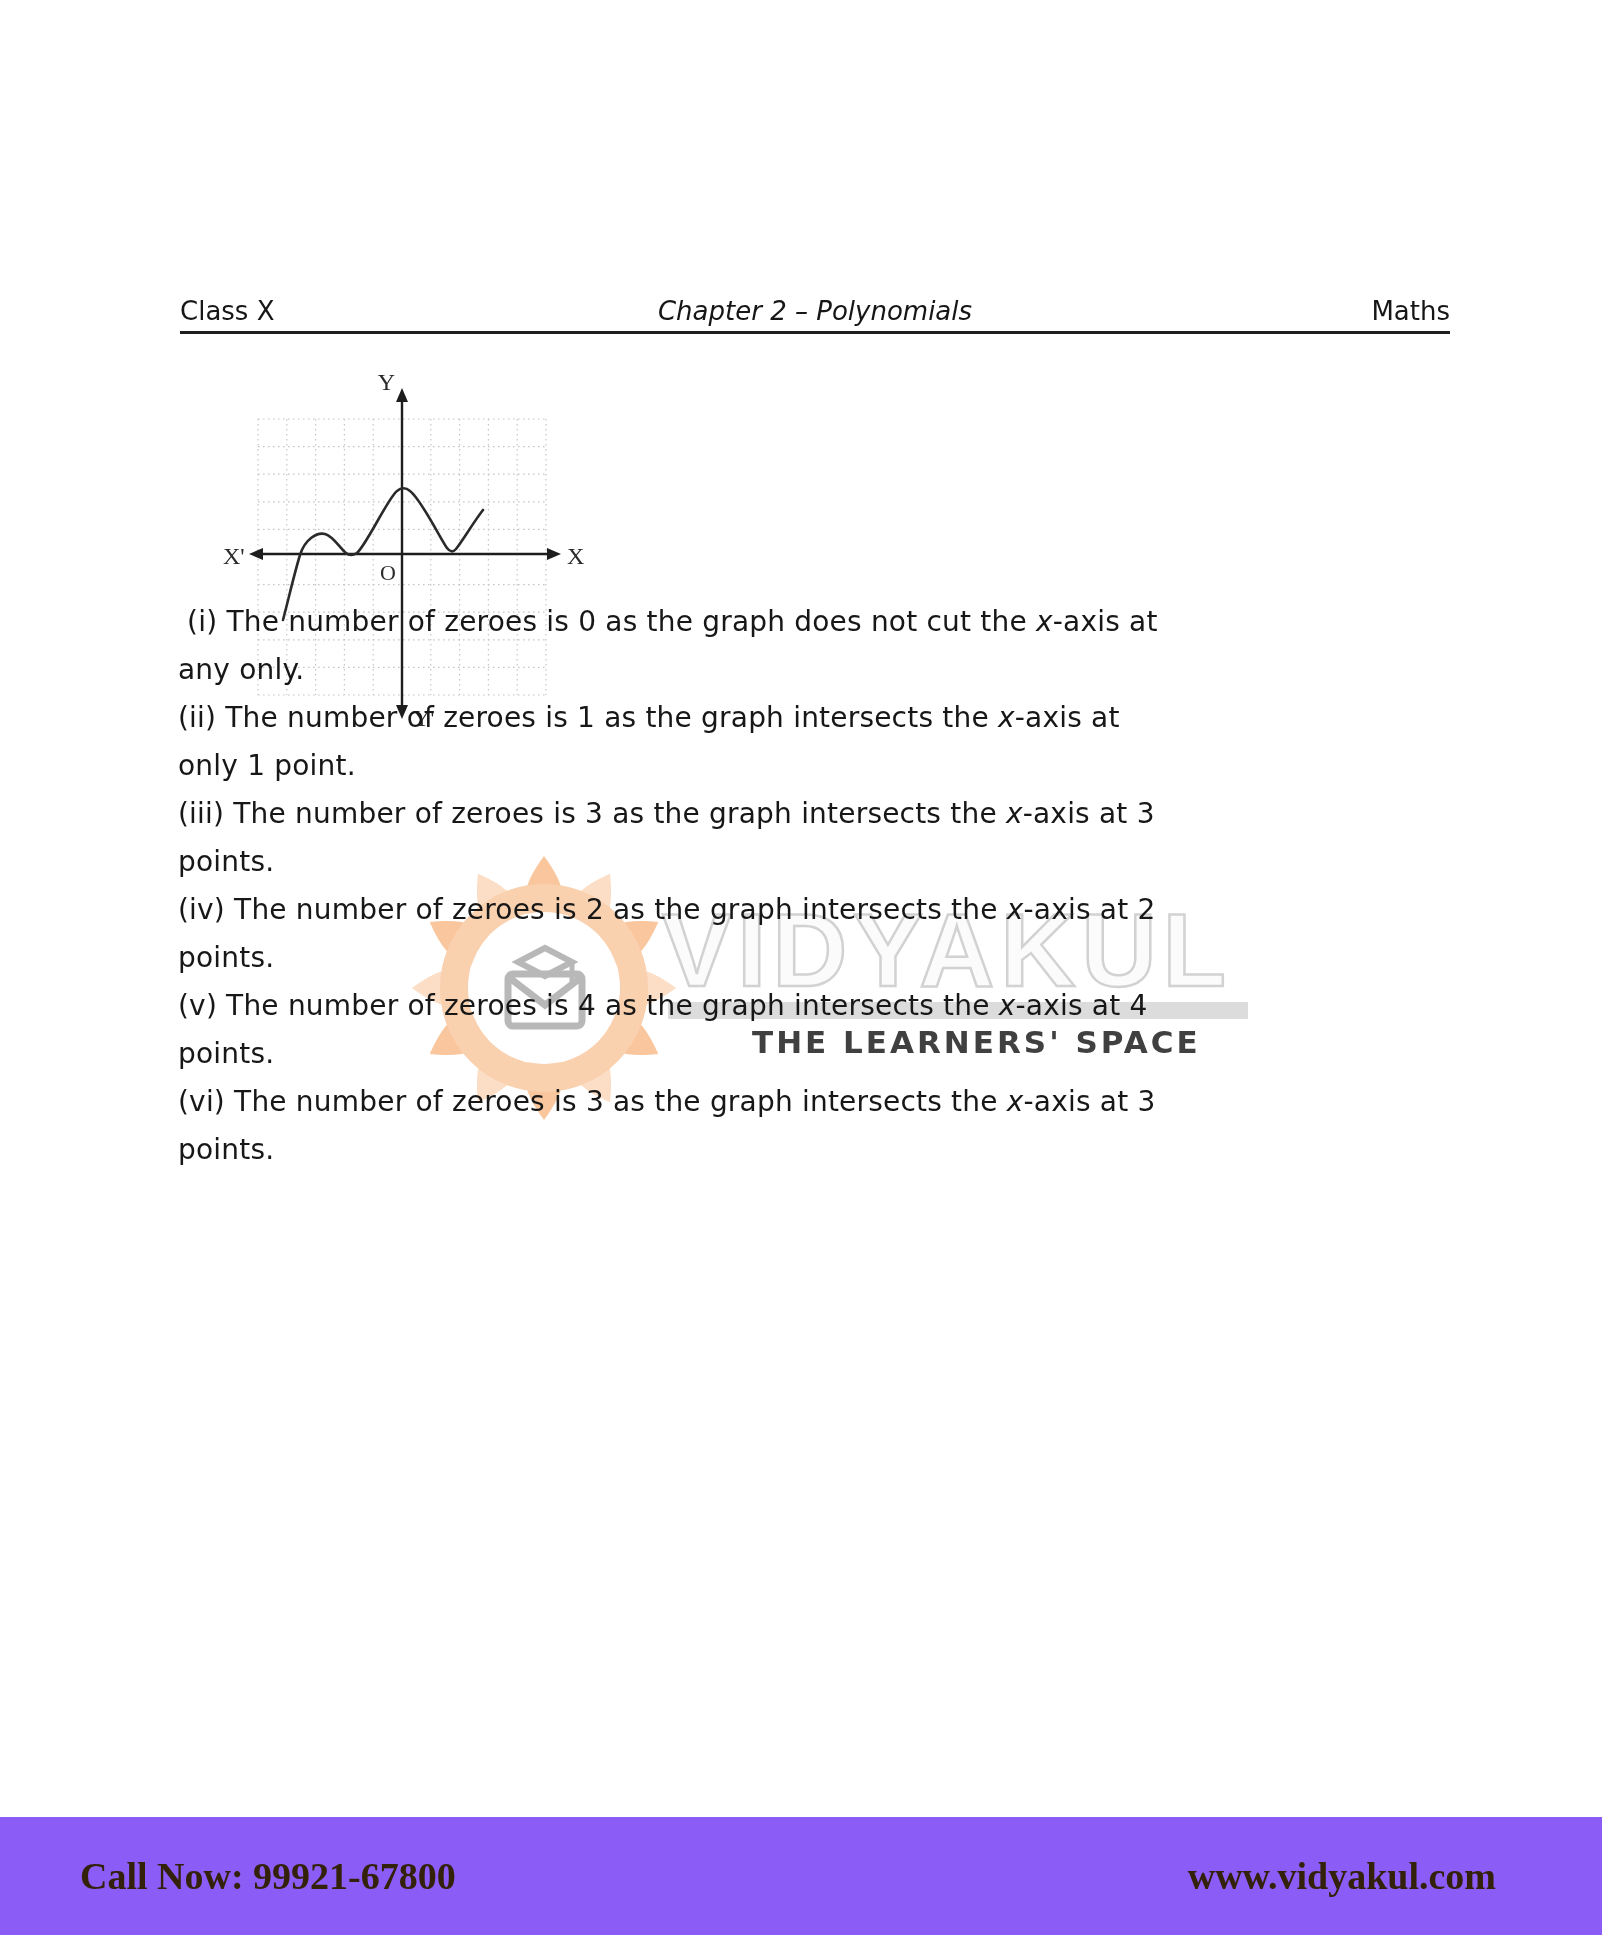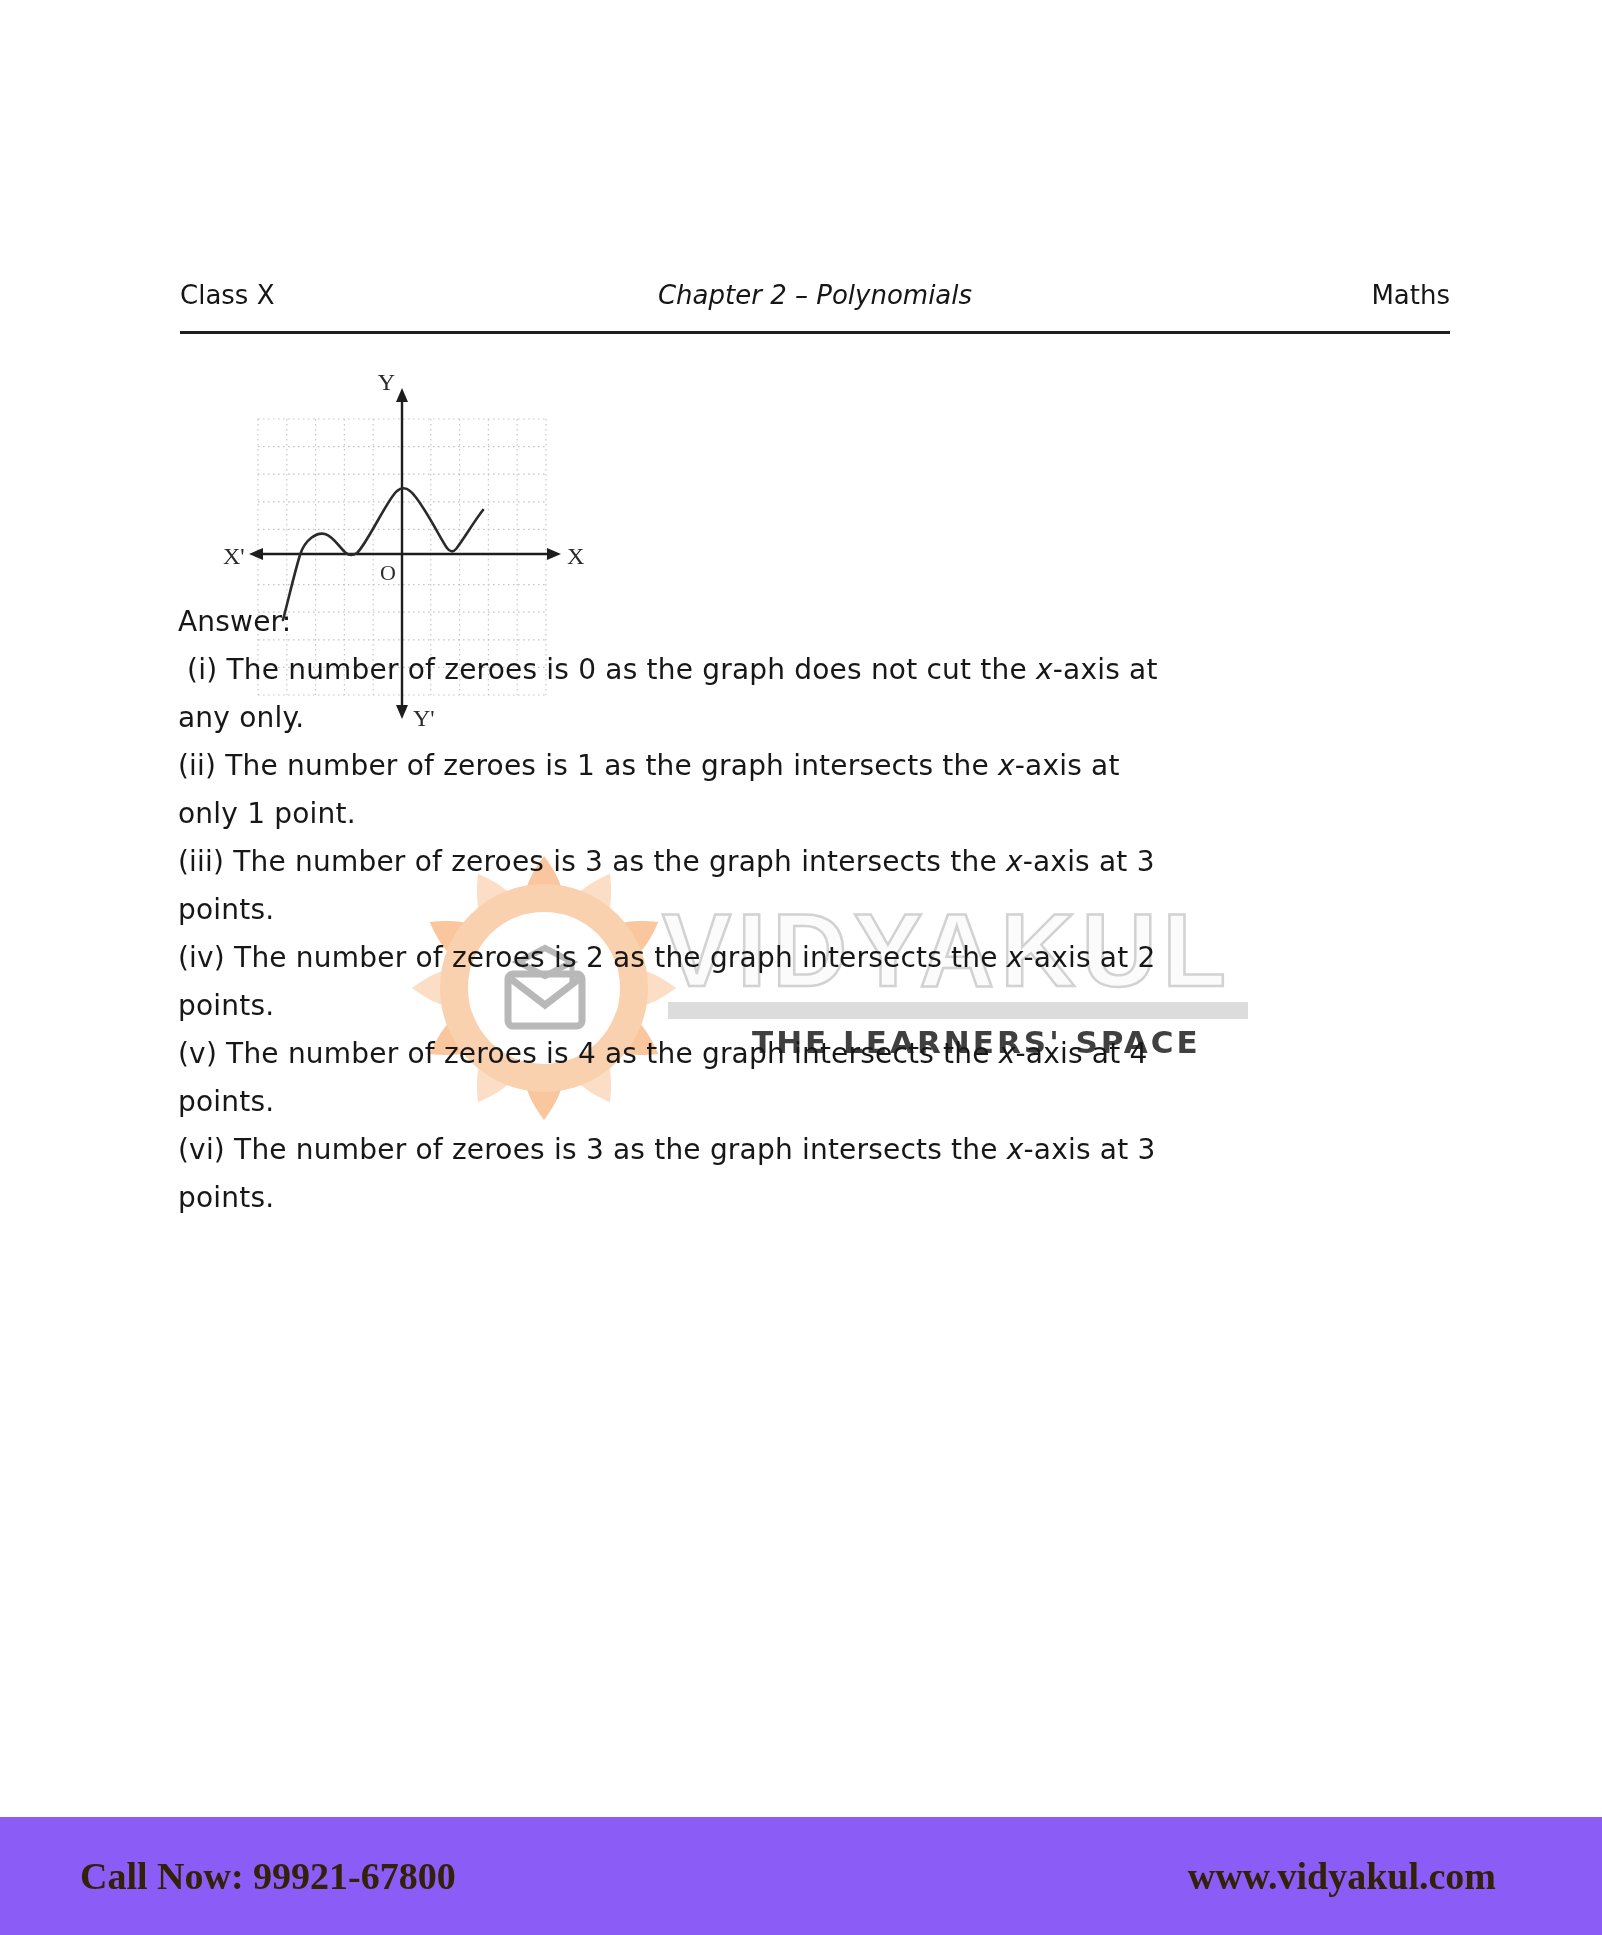--- a/index.html
+++ b/index.html
@@ -3,21 +3,21 @@
 <meta charset="utf-8">
 <style>
   html,body{margin:0;padding:0;background:#888;}
   #page{
     position:relative;width:1602px;height:1935px;background:#ffffff;
     overflow:hidden;font-family:"DejaVu Sans",sans-serif;color:#1b1b1b;
     margin:0 auto;
   }
   
   .header-row{
-    position:absolute;left:180px;top:280px;width:1270px;
+    position:absolute;left:180px;top:296px;width:1270px;
     display:flex;justify-content:space-between;align-items:baseline;
     font-size:26px;color:#161616;gap:39px;
   }
   .header-center{position:absolute;left:0;right:0;text-align:center;font-style:italic;}
   .header-rule{
     position:absolute;left:180px;top:331px;width:1270px;height:3px;
     background:#1f1f1f;
   }
   
   .figure-wrap{position:absolute;left:195px;top:368px;width:410px;height:374px;z-index:2;}
@@ -135,21 +135,20 @@
 
       <text class="fig-label" x="200" y="22" text-anchor="end" font-size="24">Y</text>
       <text class="fig-label" x="218" y="358" font-size="24">Y'</text>
       <text class="fig-label" x="28" y="196" font-size="24">X'</text>
       <text class="fig-label" x="372" y="196" font-size="24">X</text>
       <text class="fig-label" x="201" y="212" text-anchor="end" font-size="22">O</text>
     </svg>
   </div>
 
   <div class="answer-block">
-    <div class="ans-line">Answer:</div>
     <div class="ans-line italic-x"> (i) The number of zeroes is 0 as the graph does not cut the <i>x</i>-axis at</div>
     <div class="ans-line italic-x">any only.</div>
     <div class="ans-line italic-x">(ii) The number of zeroes is 1 as the graph intersects the <i>x</i>-axis at</div>
     <div class="ans-line italic-x">only 1 point.</div>
     <div class="ans-line italic-x">(iii) The number of zeroes is 3 as the graph intersects the <i>x</i>-axis at 3</div>
     <div class="ans-line italic-x">points.</div>
     <div class="ans-line italic-x">(iv) The number of zeroes is 2 as the graph intersects the <i>x</i>-axis at 2</div>
     <div class="ans-line italic-x">points.</div>
     <div class="ans-line italic-x">(v) The number of zeroes is 4 as the graph intersects the <i>x</i>-axis at 4</div>
     <div class="ans-line italic-x">points.</div>

